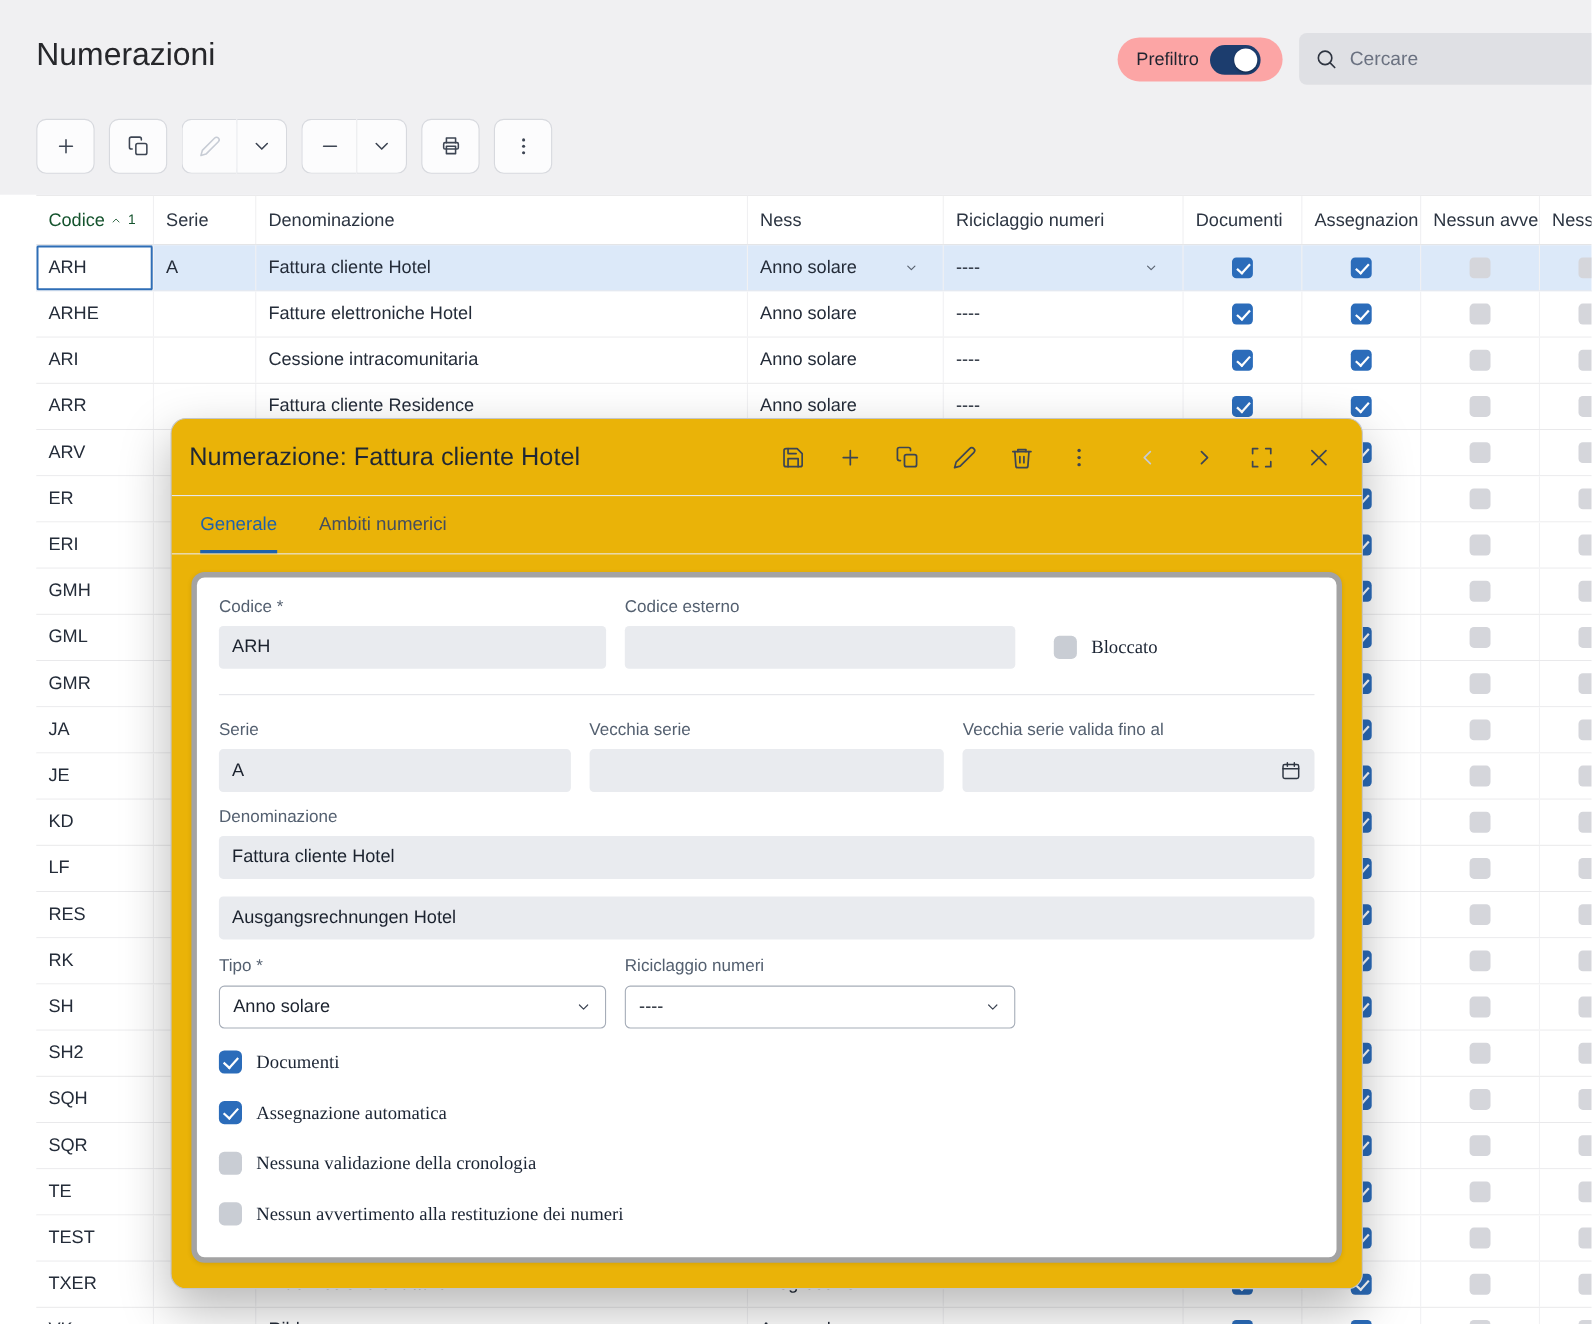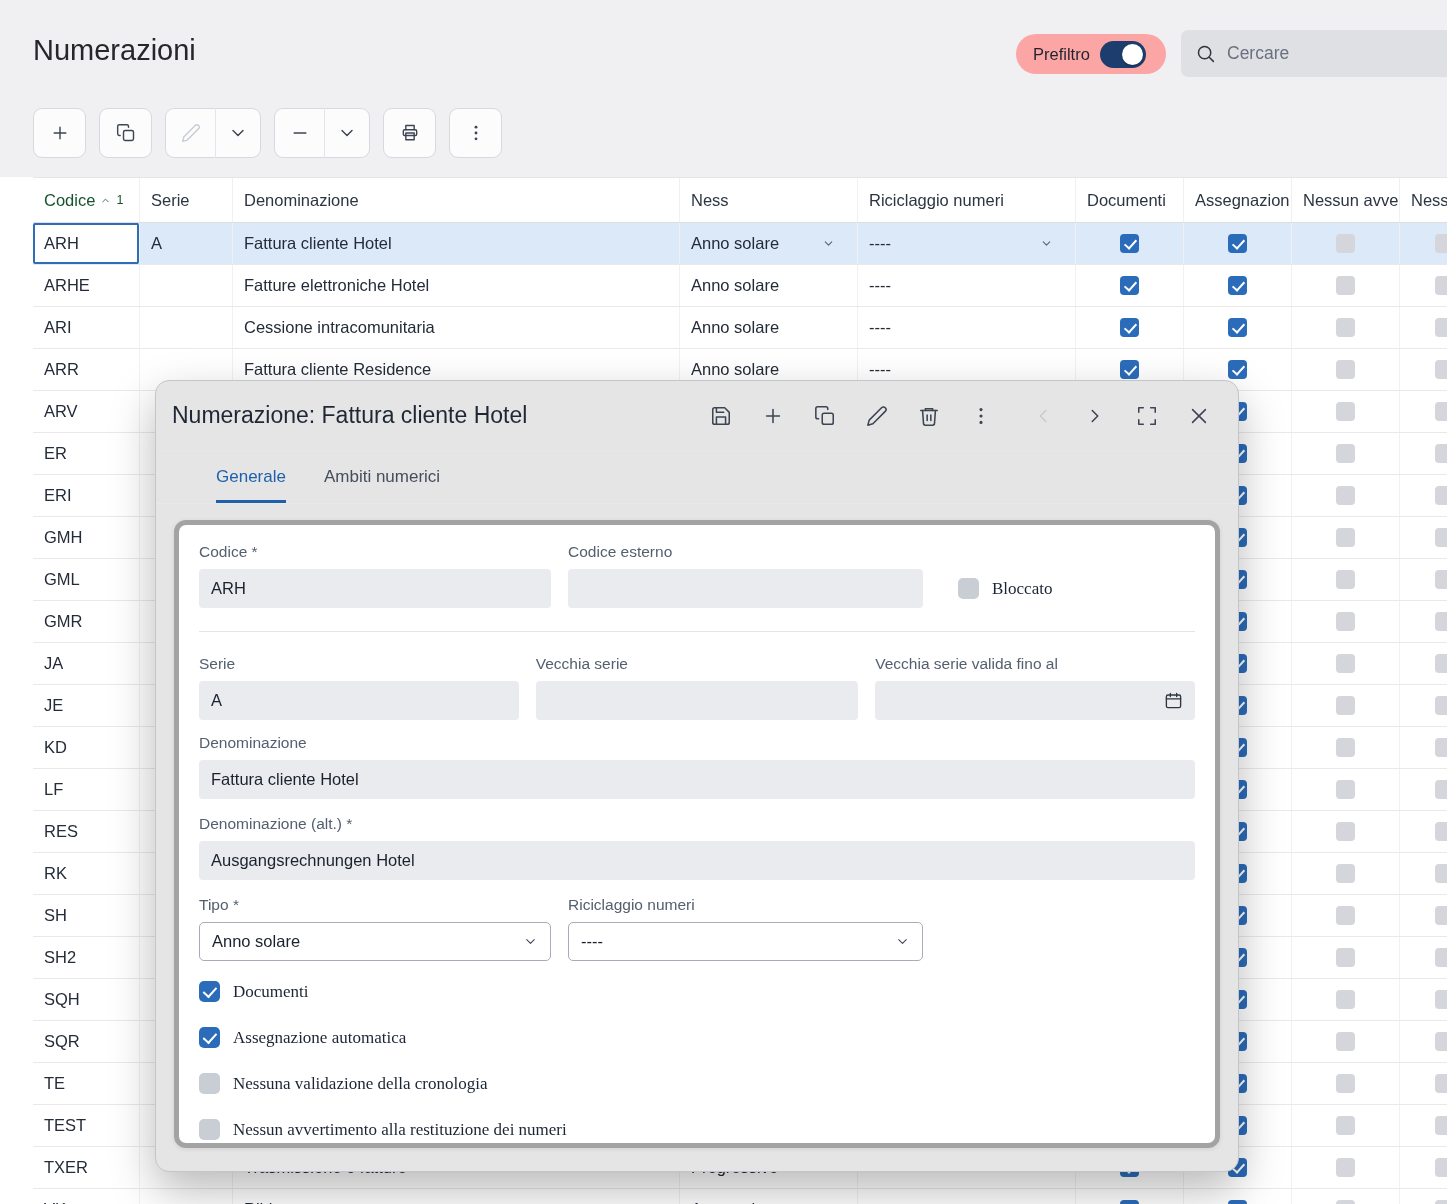--- a/index.html
+++ b/index.html
@@ -49,32 +49,32 @@
   .trow.selected .col-codice { box-shadow:inset 0 0 0 2px #2f6eb6; background:#fff; border-radius:2px; }
   .col-chk { justify-content:center; padding-left:0; }
   .rowchev { width:13px; height:13px; stroke:#5a6472; fill:none; stroke-width:2; stroke-linecap:round;
              stroke-linejoin:round; margin-left:auto; margin-right:22px; flex:none; }
   .checkbox { width:19px; height:19px; border-radius:4px; background:#d5d6db; position:relative; flex:none; }
   .checkbox.checked { background:#2b6cba; }
   .checkbox.checked::after { content:""; position:absolute; left:6.5px; top:2.5px; width:5px; height:10px;
              border-right:2.4px solid #fff; border-bottom:2.4px solid #fff; transform:rotate(42deg); }
 
   
-  .dialog { position:absolute; left:155px; top:380px; width:1084px; height:792px; background:#e5e5e5;
+  .dialog { position:absolute; left:155px; top:380px; width:1084px; height:792px; background:#eab308;
             border:1px solid #c2c5cb; border-radius:14px; box-shadow:0 18px 45px rgba(0,0,0,.28);
             z-index:10; overflow:hidden; }
   .dlg-header { height:70px; display:flex; align-items:center; padding:0 20px 0 16px; border-bottom:1px solid #e6e7ea; }
   .dlg-title { font-size:23px; font-weight:500; color:#1f2734; }
   .dlg-actions { margin-left:auto; display:flex; align-items:center; gap:14px; }
   .abtn { width:38px; height:38px; border:none; background:transparent; color:#3d4553; display:flex;
           align-items:center; justify-content:center; cursor:pointer; border-radius:8px; padding:0; }
   .abtn svg { width:22px; height:22px; }
   .abtn.disabled { color:#c6cbd4; }
   .abtn.prev { margin-left:10px; }
-  .dlg-tabs { display:flex; gap:38px; padding:16px 0 0 60px; border-bottom:1px solid #e8e9ec;text-align:right; }
+  .dlg-tabs { display:flex; gap:38px; padding:16px 0 0 26px; border-bottom:1px solid #e8e9ec;text-align:right; }
   .tab { font-size:17px; color:#454e5d; padding-bottom:13px; cursor:pointer; }
   .tab.active { color:#1e61ab; border-bottom:3px solid #1e61ab; font-weight:500; }
   .dlg-body { padding:16px 18px; }
   .card { background:#fff; border:5px solid #a3a3a3; border-radius:12px; box-shadow:0 1px 5px rgba(0,0,0,.09);
           padding:18px 20px; height:628px; overflow:hidden; }
   .frow { display:flex; gap:17px; align-items:flex-end; }
   .fgroup { display:flex; flex-direction:column; }
   .flabel { font-size:15.5px; color:#546070; margin-bottom:8px; white-space:nowrap; }
   .finput { height:39px; background:#e9ebef; border-radius:4px; font-size:16.5px; color:#1b222e;
             display:flex; align-items:center; padding:0 12px; }
@@ -864,21 +864,20 @@
             </div>
           </div>
         </div>
 
         <div class="fgroup ffull mt14">
           <span class="flabel">Denominazione</span>
           <div class="finput">Fattura cliente Hotel</div>
         </div>
 
         <div class="fgroup ffull mt16">
-          <span class="flabel">Denominazione (alt.) *</span>
           <div class="finput">Ausgangsrechnungen Hotel</div>
         </div>
 
         <div class="frow mt16">
           <div class="fgroup fw1">
             <span class="flabel">Tipo *</span>
             <div class="fselect">
               <span>Anno solare</span>
               <svg class="ic" viewBox="0 0 24 24">
                   <path d="M6 9l6 6 6-6"></path>

